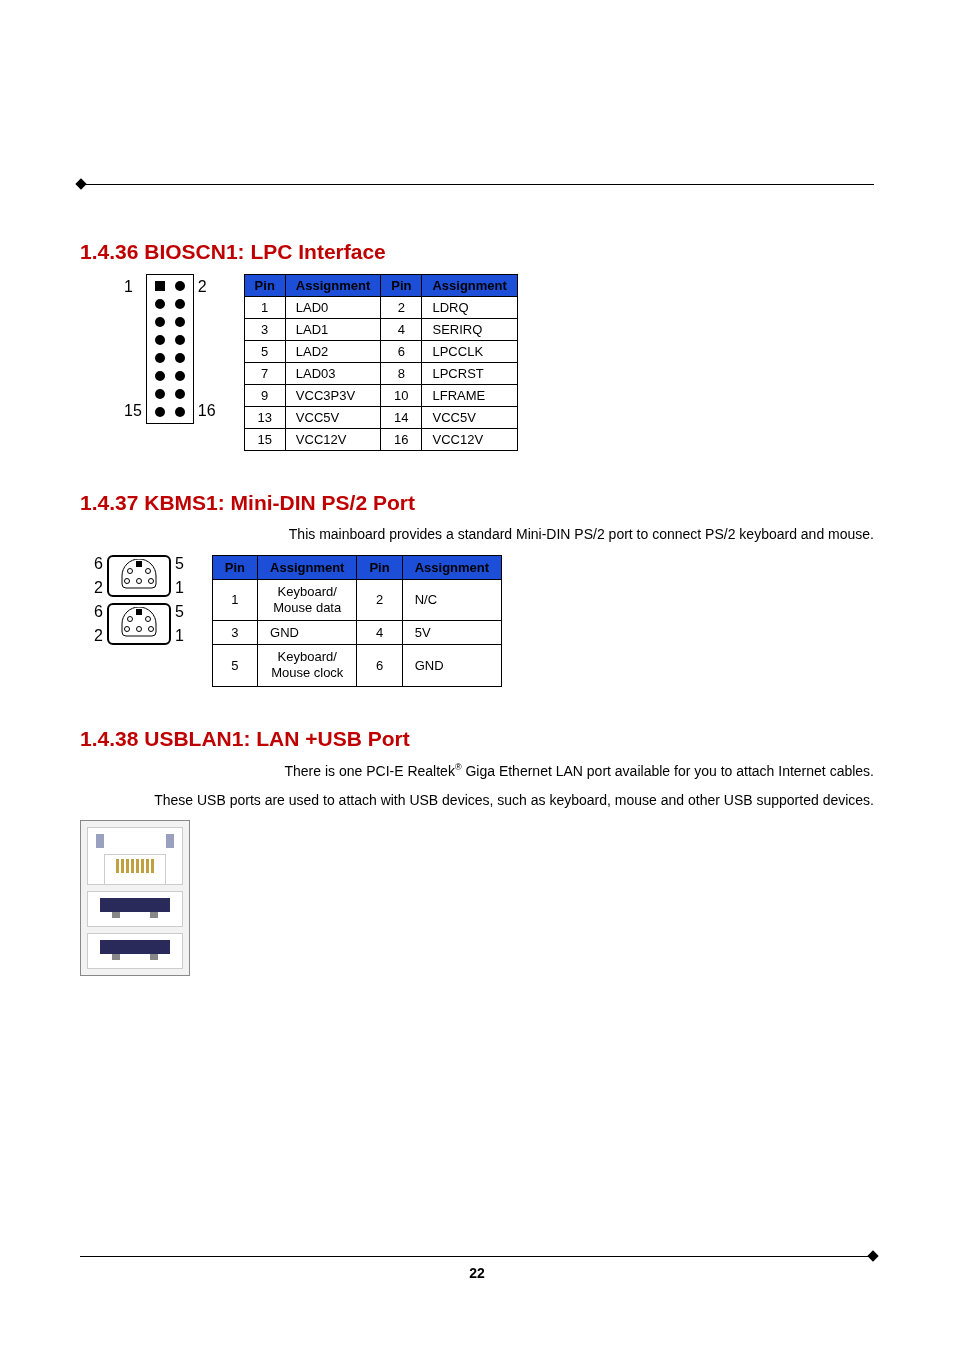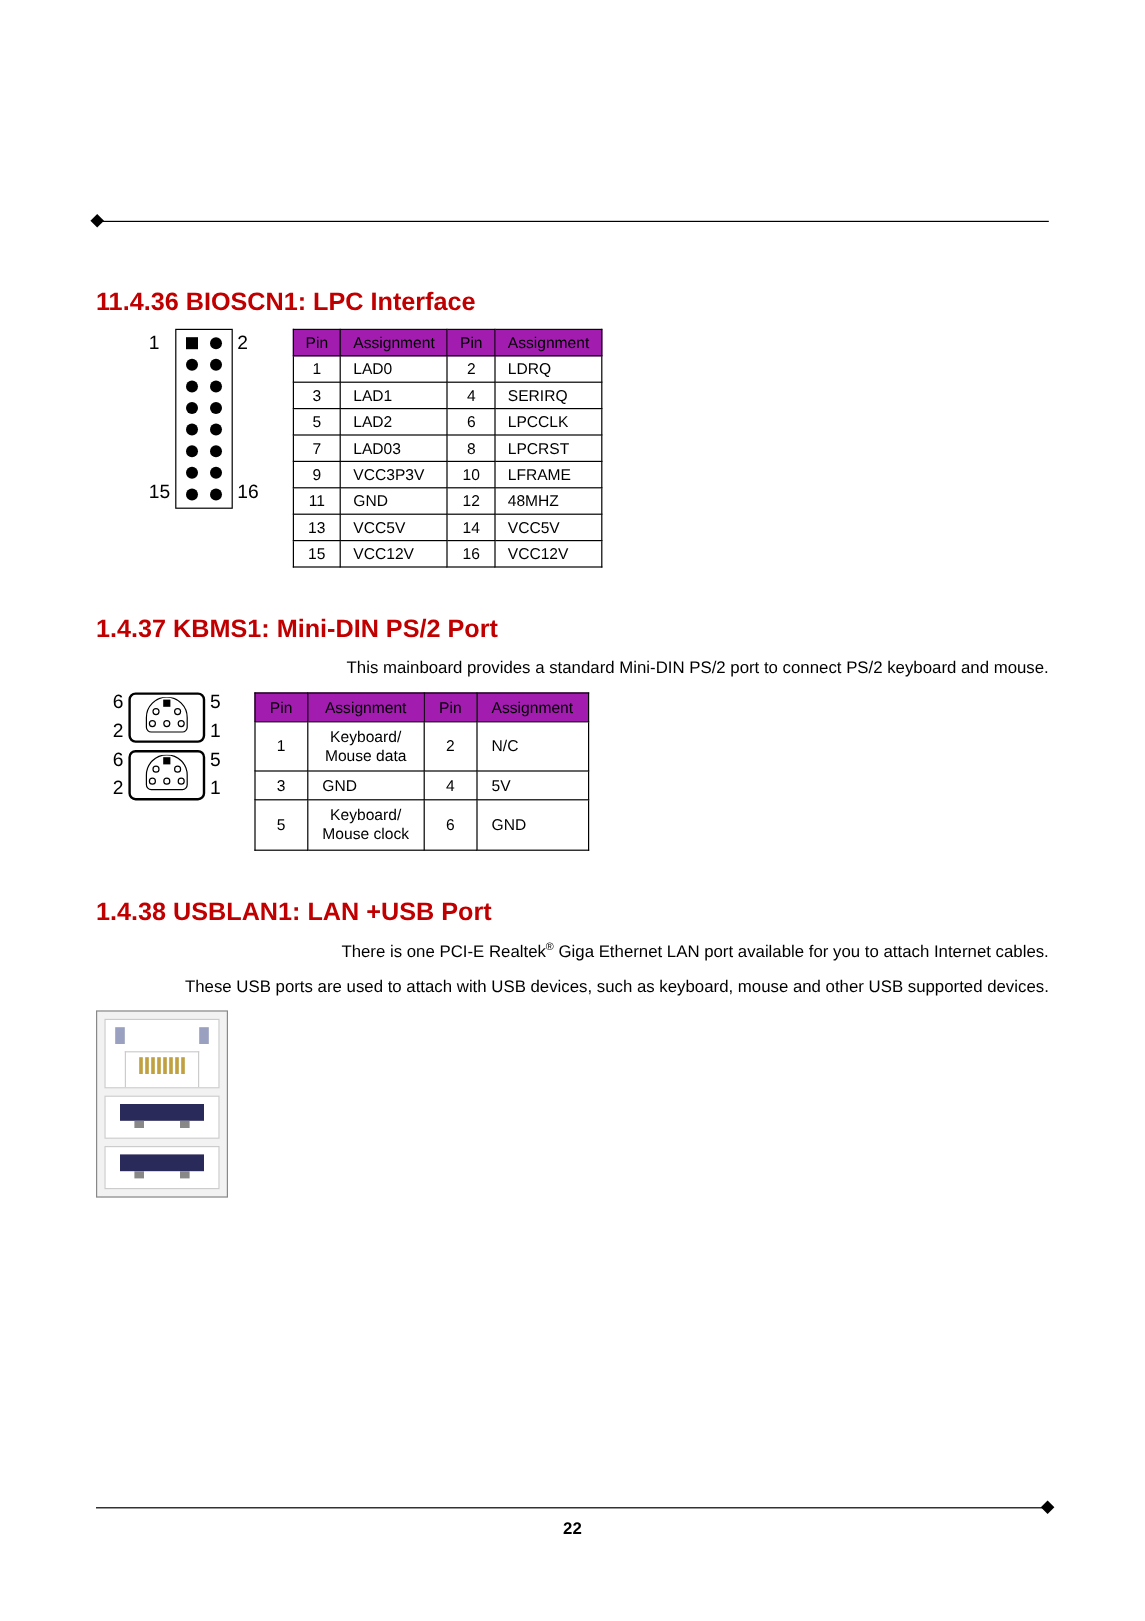--- a/index.html
+++ b/index.html
@@ -100,22 +100,22 @@
     border-collapse: collapse;
     font-size: 13px;
   }
   table.pin-table th, table.pin-table td {
     border: 1px solid #000;
     padding: 3px 10px;
     text-align: left;
     white-space: nowrap;
   }
   table.pin-table th {
-    background: #a21caf;
-    font-weight: normal;
+    background: #1d4ed8;
+    font-weight: bold;
     text-align: center;
   }
   table.pin-table td.c { text-align: center; }
 
   
   .minidin-wrap {
     display: flex;
     flex-direction: column;
     gap: 6px;
   }
@@ -242,21 +242,21 @@
 </head>
 <body>
 
 <div class="header-section">
   <div class="header-rule"></div>
 </div>
 
 <div class="content">
 
   <div class="section-block">
-    <h2 class="section-title">11.4.36 BIOSCN1: LPC Interface</h2>
+    <h2 class="section-title">1.4.36 BIOSCN1: LPC Interface</h2>
     <div class="layout-row" style="margin-left:40px;">
       <div class="pinheader-wrap">
         <div class="pinheader-left">
           <span>1</span>
           <span>15</span>
         </div>
         <div class="pinheader-core">
           <div class="pinheader-row">
               <span class="pin-sq"></span>
               <span class="pin-dot"></span>
@@ -330,26 +330,20 @@
               <td class="c">8</td>
               <td>LPCRST</td>
             </tr>
             <tr>
               <td class="c">9</td>
               <td>VCC3P3V</td>
               <td class="c">10</td>
               <td>LFRAME</td>
             </tr>
             <tr>
-              <td class="c">11</td>
-              <td>GND</td>
-              <td class="c">12</td>
-              <td>48MHZ</td>
-            </tr>
-            <tr>
               <td class="c">13</td>
               <td>VCC5V</td>
               <td class="c">14</td>
               <td>VCC5V</td>
             </tr>
             <tr>
               <td class="c">15</td>
               <td>VCC12V</td>
               <td class="c">16</td>
               <td>VCC12V</td>

